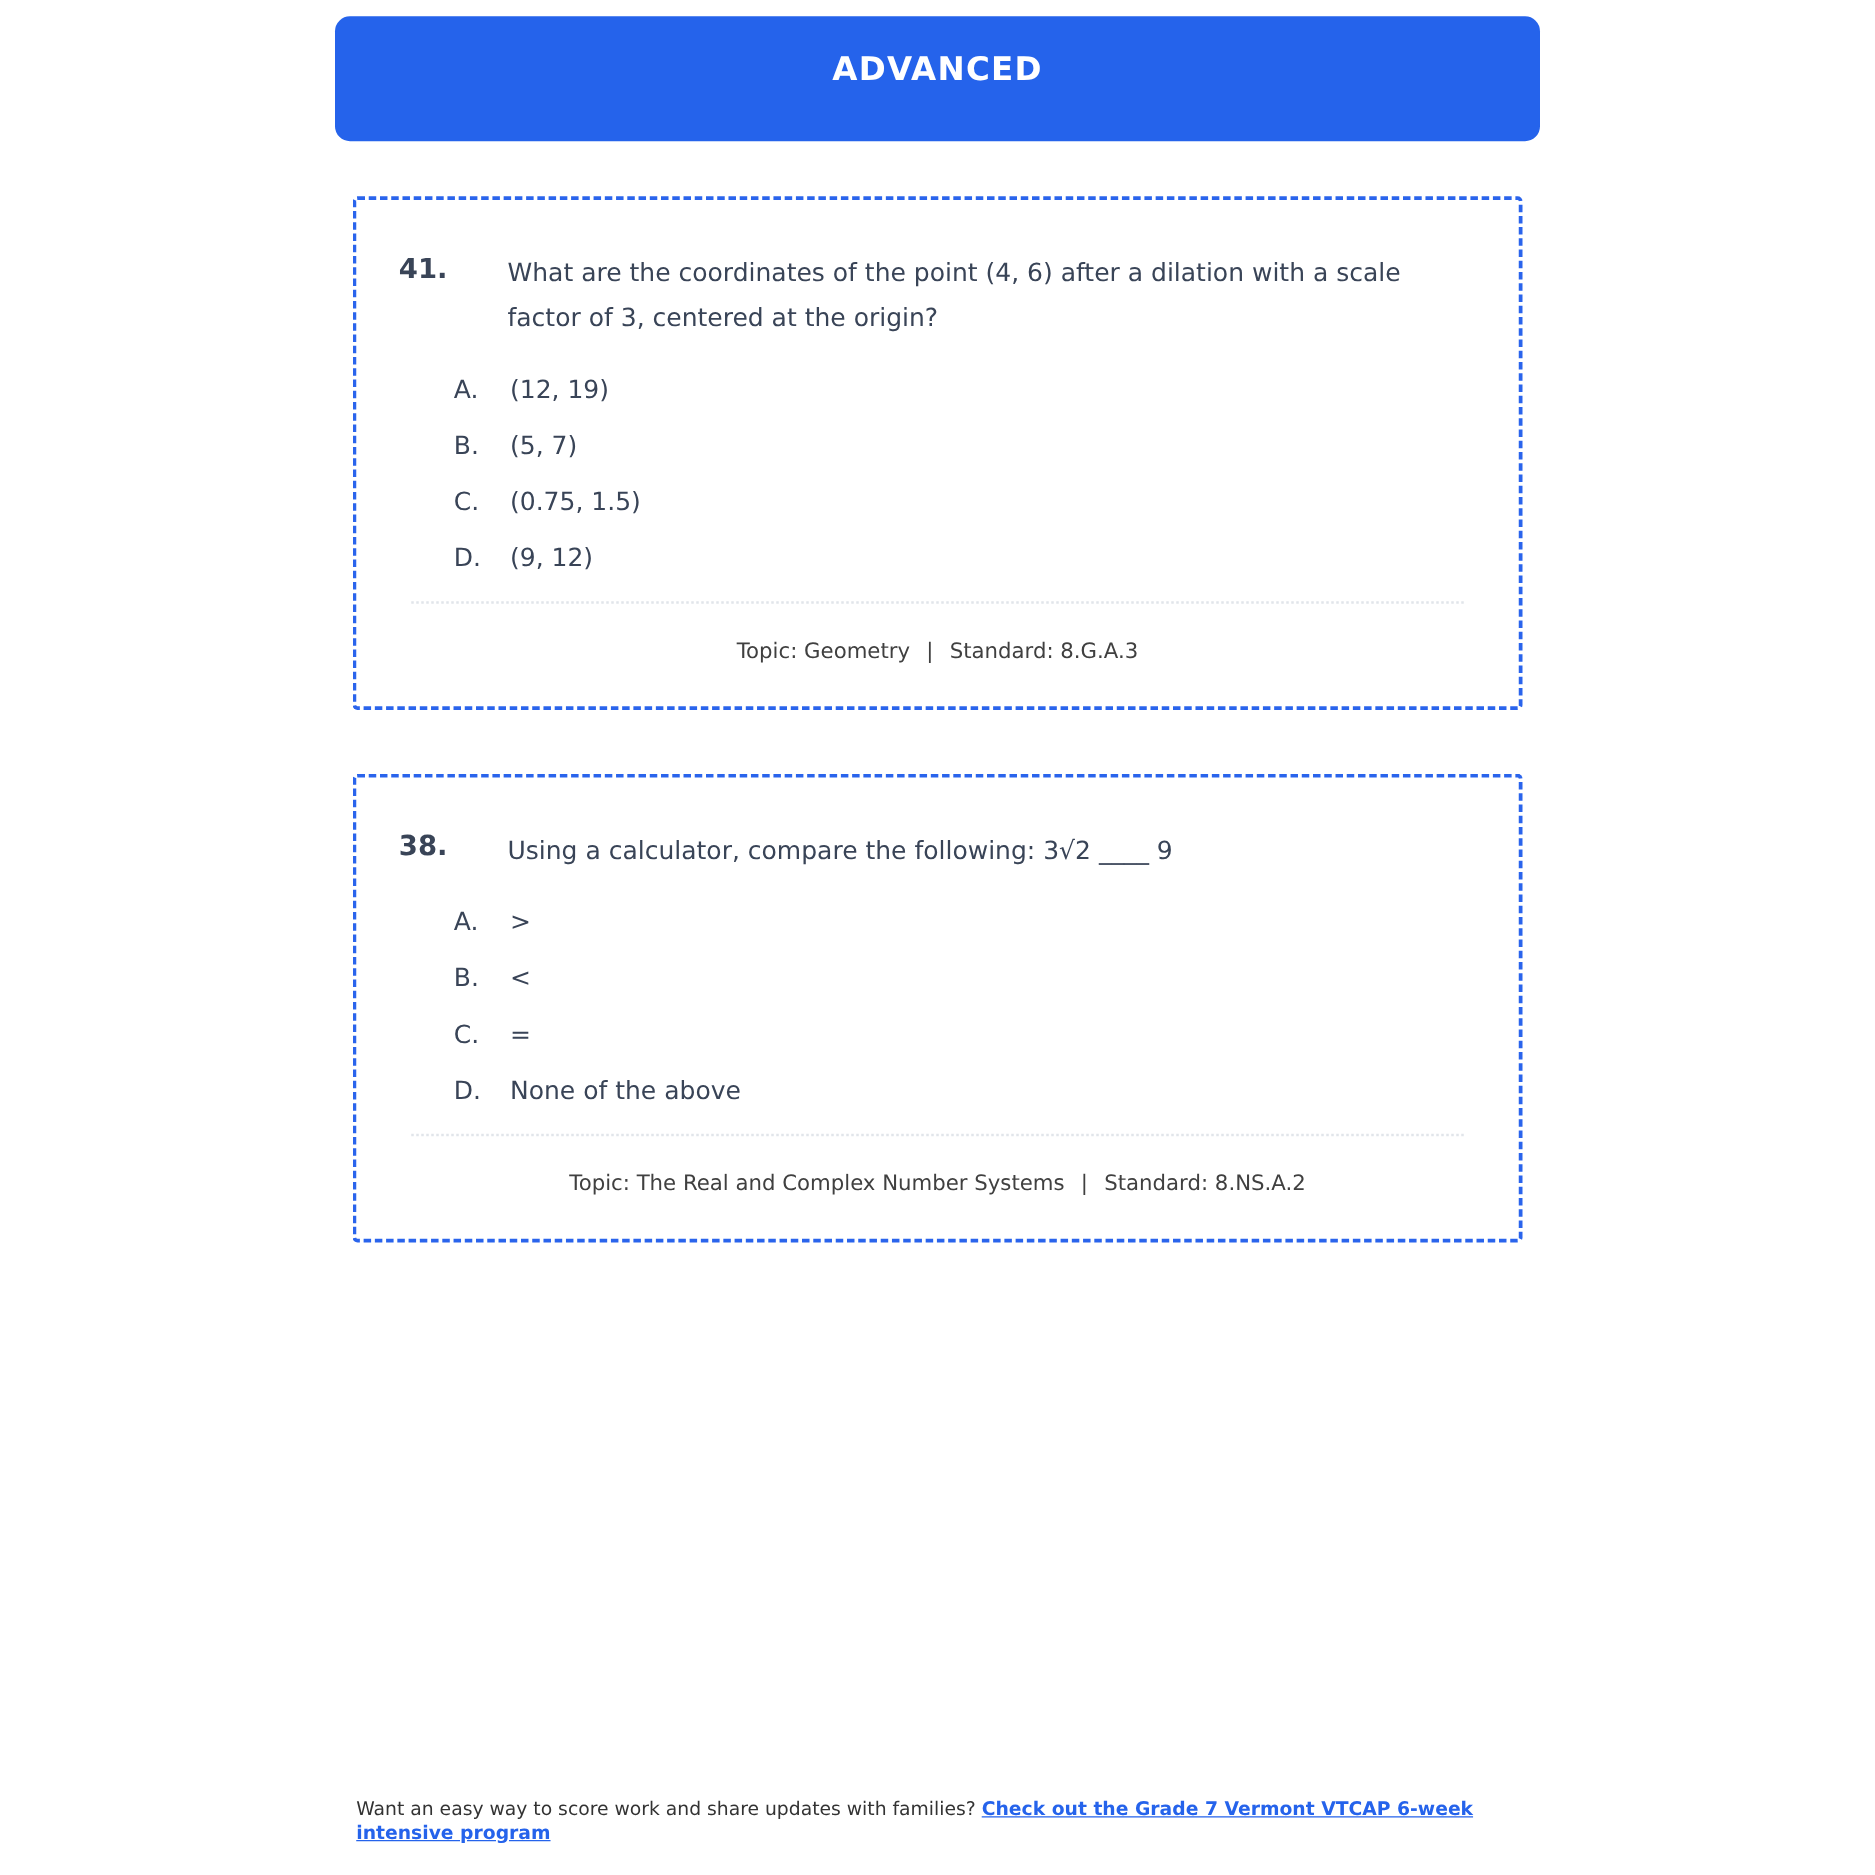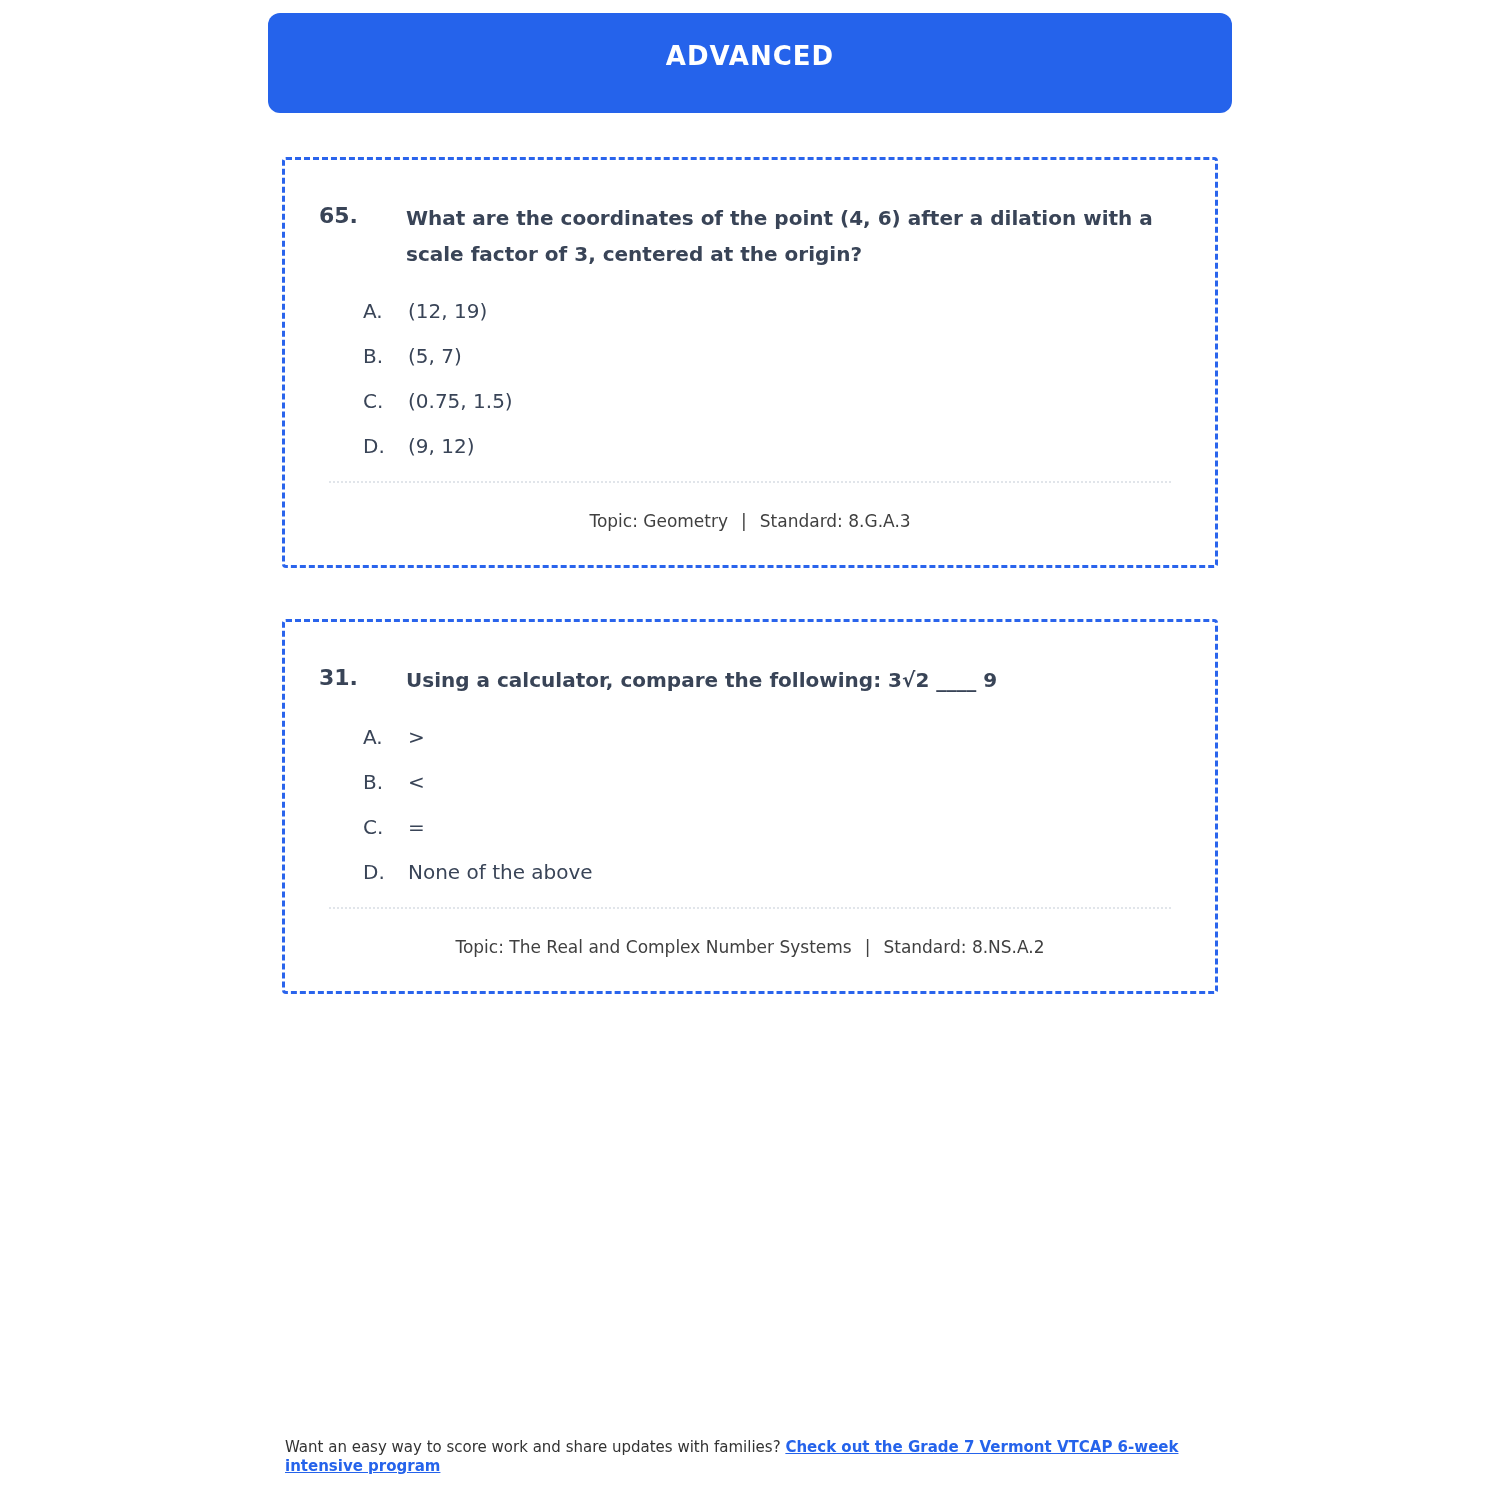--- a/index.html
+++ b/index.html
@@ -50,21 +50,20 @@
   .q-num {
     flex: 0 0 87px;
     font-size: 22px;
     font-weight: 700;
     padding-top: 3px;
   }
   .q-text {
     font-size: 20px;
     line-height: 36px;
     max-width: 775px;
-    font-weight: bold;
   }
   .options { list-style: none; }
   .option {
     display: flex;
     font-size: 20px;
     line-height: 26px;
     margin-bottom: 19px;
   }
   .opt-letter {
     margin-left: 44px;
@@ -109,21 +108,21 @@
 <body>
 
 <div class="container">
 
   <header class="banner">
     <div class="banner-title">ADVANCED</div>
   </header>
 
   <section class="question-card">
     <div class="q-row">
-      <span class="q-num">65.</span>
+      <span class="q-num">41.</span>
       <div class="q-text">What are the coordinates of the point (4, 6) after a dilation with a scale factor of 3, centered at the origin?</div>
     </div>
     <ul class="options">
       <li class="option">
         <span class="opt-letter">A.</span>
         <span class="opt-text">(12, 19)</span>
       </li>
       <li class="option">
         <span class="opt-letter">B.</span>
         <span class="opt-text">(5, 7)</span>
@@ -138,21 +137,21 @@
       </li>
     </ul>
     <hr class="dotted-sep">
     <div class="q-meta">
       <span>Topic: Geometry</span><span class="pipe">|</span><span>Standard: 8.G.A.3</span>
     </div>
   </section>
 
   <section class="question-card second">
     <div class="q-row">
-      <span class="q-num">31.</span>
+      <span class="q-num">38.</span>
       <div class="q-text">Using a calculator, compare the following: 3√2 ____ 9</div>
     </div>
     <ul class="options">
       <li class="option">
         <span class="opt-letter">A.</span>
         <span class="opt-text">&gt;</span>
       </li>
       <li class="option">
         <span class="opt-letter">B.</span>
         <span class="opt-text">&lt;</span>

